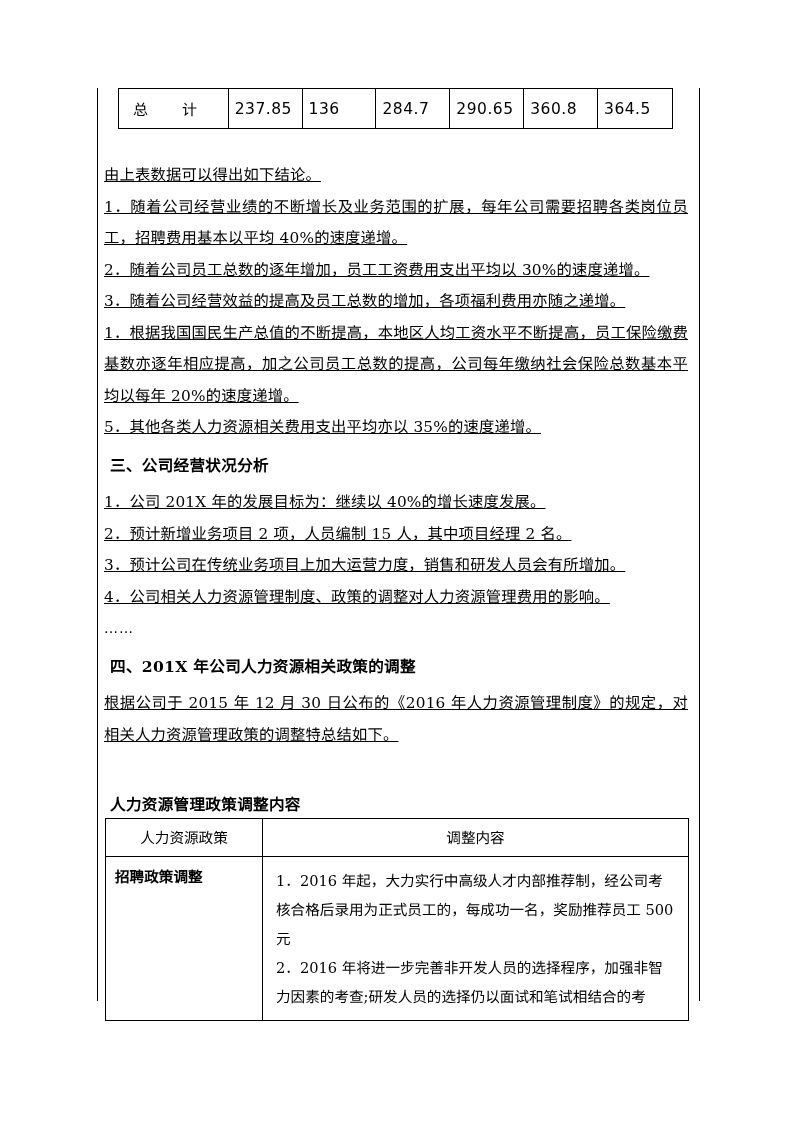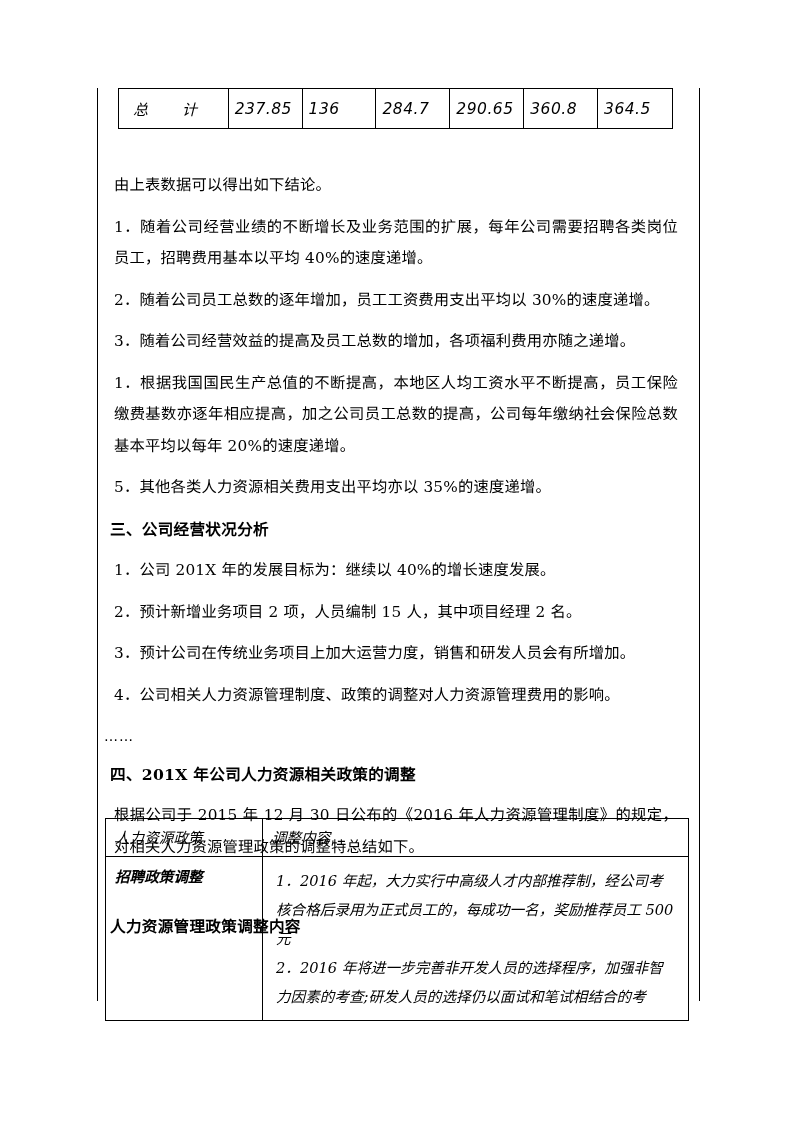--- a/index.html
+++ b/index.html
@@ -33,21 +33,20 @@
   #top-table-wrap {
     position: absolute;
     left: 118px;
     top: 88px;
     width: 555px;
   }
   table.doc-table {
     border-collapse: collapse;
     table-layout: fixed;
     width: 100%;
-    font-style: italic;
   }
   table.doc-table td,
   table.doc-table th {
     border: 1.2px solid #000;
     padding: 4px 6px;
     vertical-align: middle;
     font-weight: normal;
     text-align: left;
   }
   #top-table td {
@@ -74,24 +73,25 @@
   #body-content {
     position: absolute;
     left: 104px;
     top: 160px;
     width: 584px;
   }
   .para {
     font-family: "DejaVu Serif", "Liberation Serif", serif;
     font-size: 15.3px;
     line-height: 31.5px;
-    margin: 10px;
+    margin: 0;
     text-align: justify;
     letter-spacing: 0.2px;
     white-space: pre-wrap;
+    text-decoration: underline;
   }
   .para.numbered {
     text-indent: 0;
   }
   .heading {
     font-family: "DejaVu Serif", "Liberation Serif", serif;
     font-size: 15.6px;
     line-height: 31.5px;
     font-weight: bold;
     margin: 6px;
@@ -124,20 +124,21 @@
     font-family: "DejaVu Serif", "Liberation Serif", serif;
     font-size: 14.6px;
     line-height: 29px;
     padding: 5px 9px;
     vertical-align: top;
   }
   #bottom-table td.hdr {
     height: 26px;
     padding-top: 4px;
     padding-bottom: 4px;
+    text-align: center;
   }
   #bottom-table td.policy-name {
     font-weight: bold;
     margin-top: 8px;
   }
   #bottom-table td.content-cell p {
     margin: 4px;
     white-space: pre-wrap;
   }
 </style>

